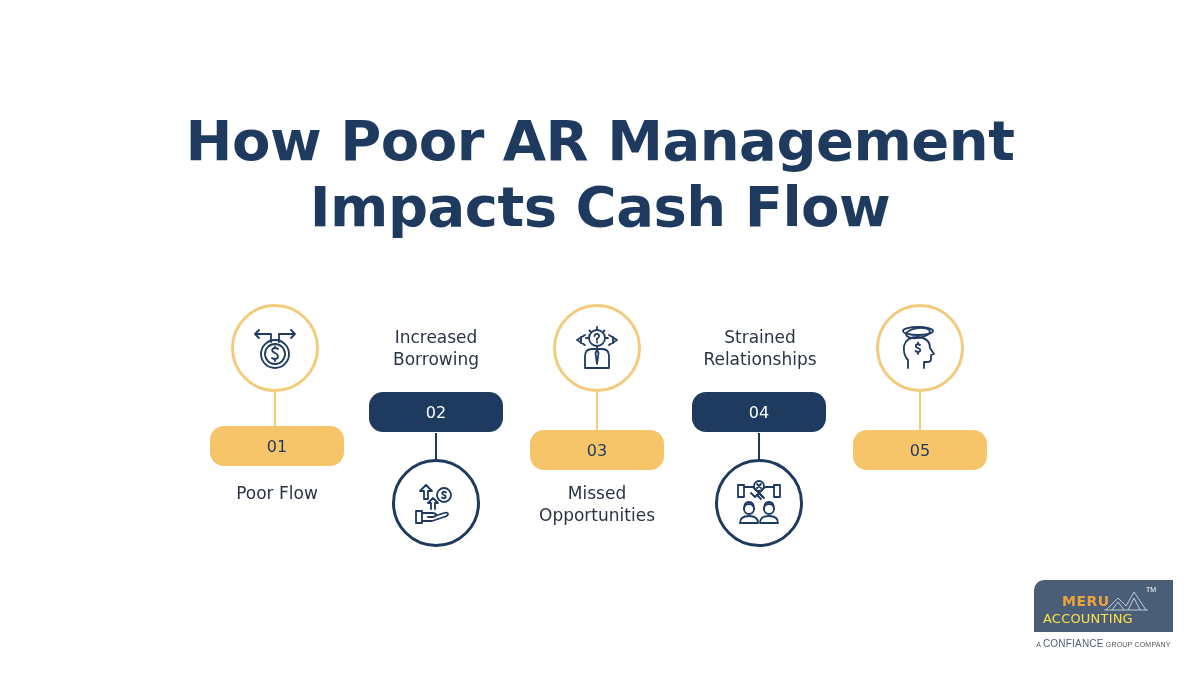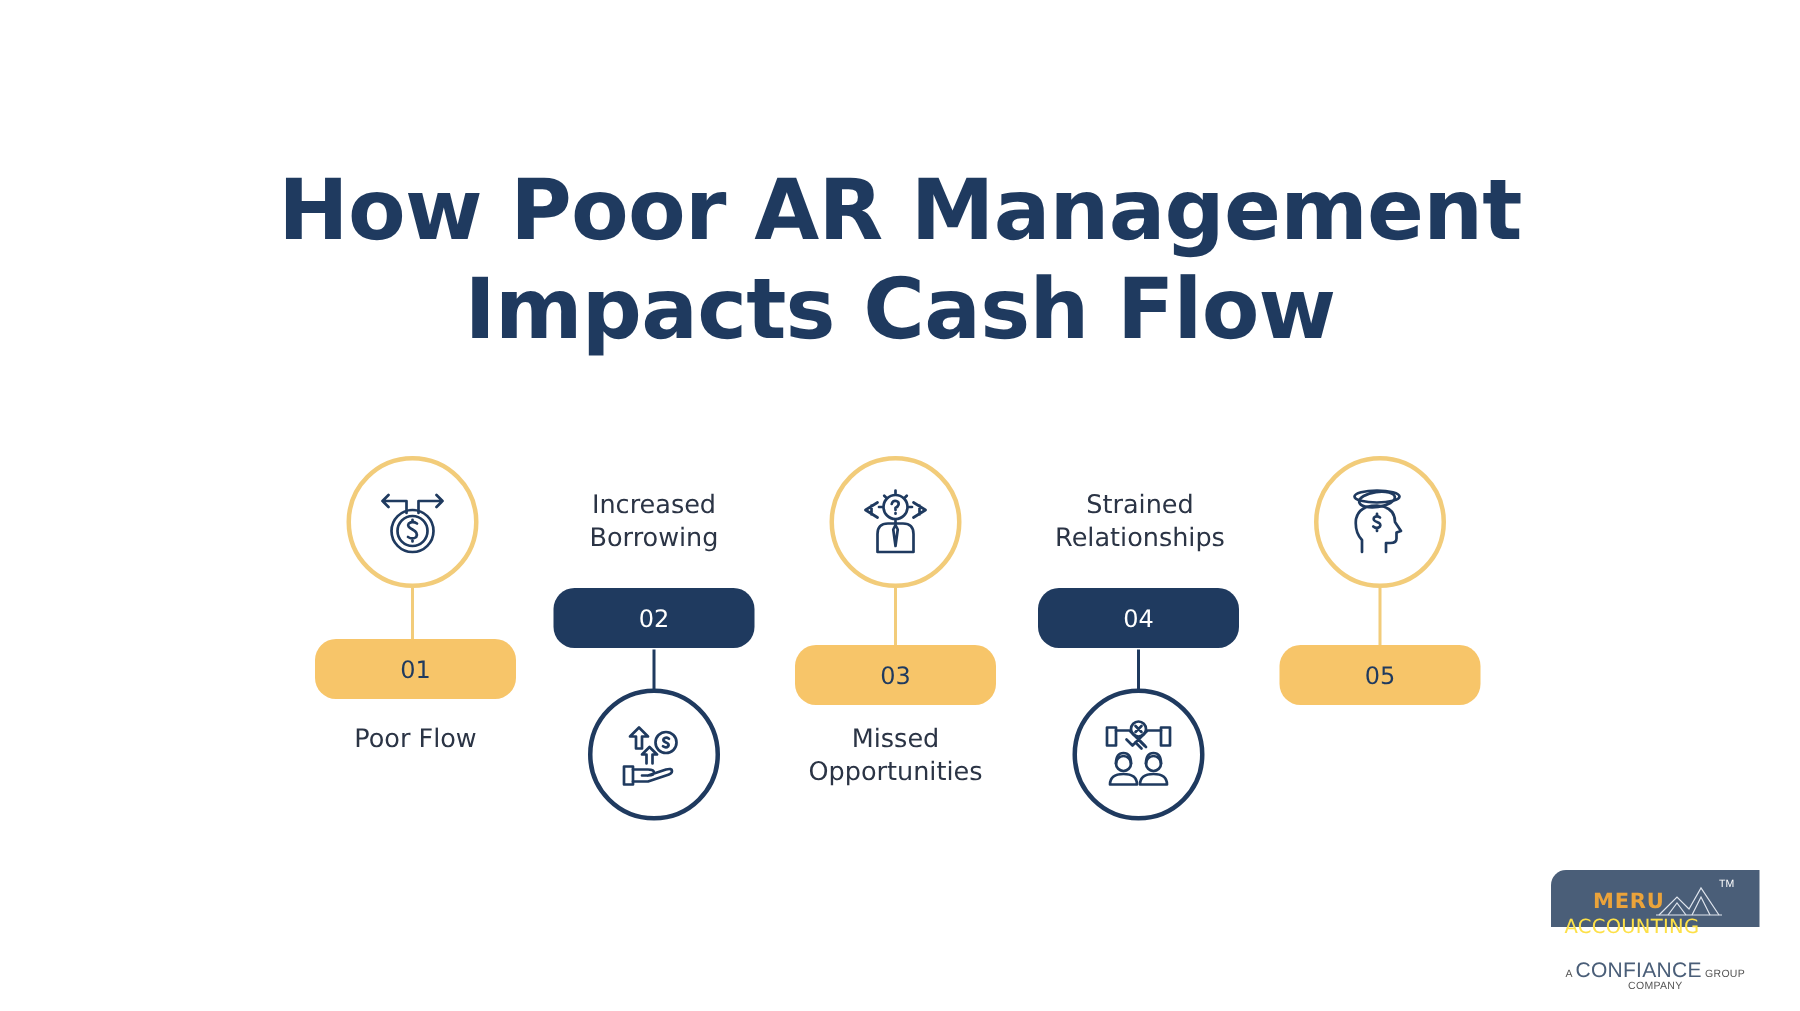--- a/index.html
+++ b/index.html
@@ -33,38 +33,38 @@
   .pill.gold { background: #f7c569; color: #1f3a5f; }
   .pill.navy { background: #1f3a5f; color: #ffffff; }
 
   .label {
     position: absolute; width: 160px; text-align: center;
     font-family: "DejaVu Sans", sans-serif; font-size: 17px; line-height: 22px; color: #2b3445;
   }
   .label span { display: block; }
 
   .logo-box {
-    position: absolute; left: 1034px; top: 580px; width: 139px; height: 38px;
+    position: absolute; left: 1034px; top: 580px; width: 139px; height: 52px;
     background: #4a5e78; border-radius: 10px 0 0 0;
   }
   .logo-meru {
     position: absolute; left: 28px; top: 13px; font-family: "DejaVu Sans", sans-serif;
     font-weight: bold; font-size: 14px; color: #eba33a; letter-spacing: 0.5px;
   }
   .logo-acc {
     position: absolute; left: 9px; top: 31px; font-family: "DejaVu Sans", sans-serif;
     font-size: 13px; color: #fde047; letter-spacing: 0.2px;
   }
   .logo-tm { position: absolute; left: 112px; top: 6px; font-size: 7px; color: #ffffff; }
   .logo-mount { position: absolute; left: 70px; top: 10px; width: 44px; height: 22px; }
   .logo-tag {
     position: absolute; left: 1034px; top: 638px; width: 139px; text-align: center;
     font-size: 7px; color: #555; letter-spacing: 0.2px;
   }
-  .logo-tag b { color: #4a5e78; font-size: 14px; font-weight: normal; }
+  .logo-tag b { color: #4a5e78; font-size: 10px; font-weight: normal; }
 </style>
 </head>
 <body>
 
 <div class="title">
   <span>How Poor AR Management</span>
   <span>Impacts Cash Flow</span>
 </div>
 
 <div>

